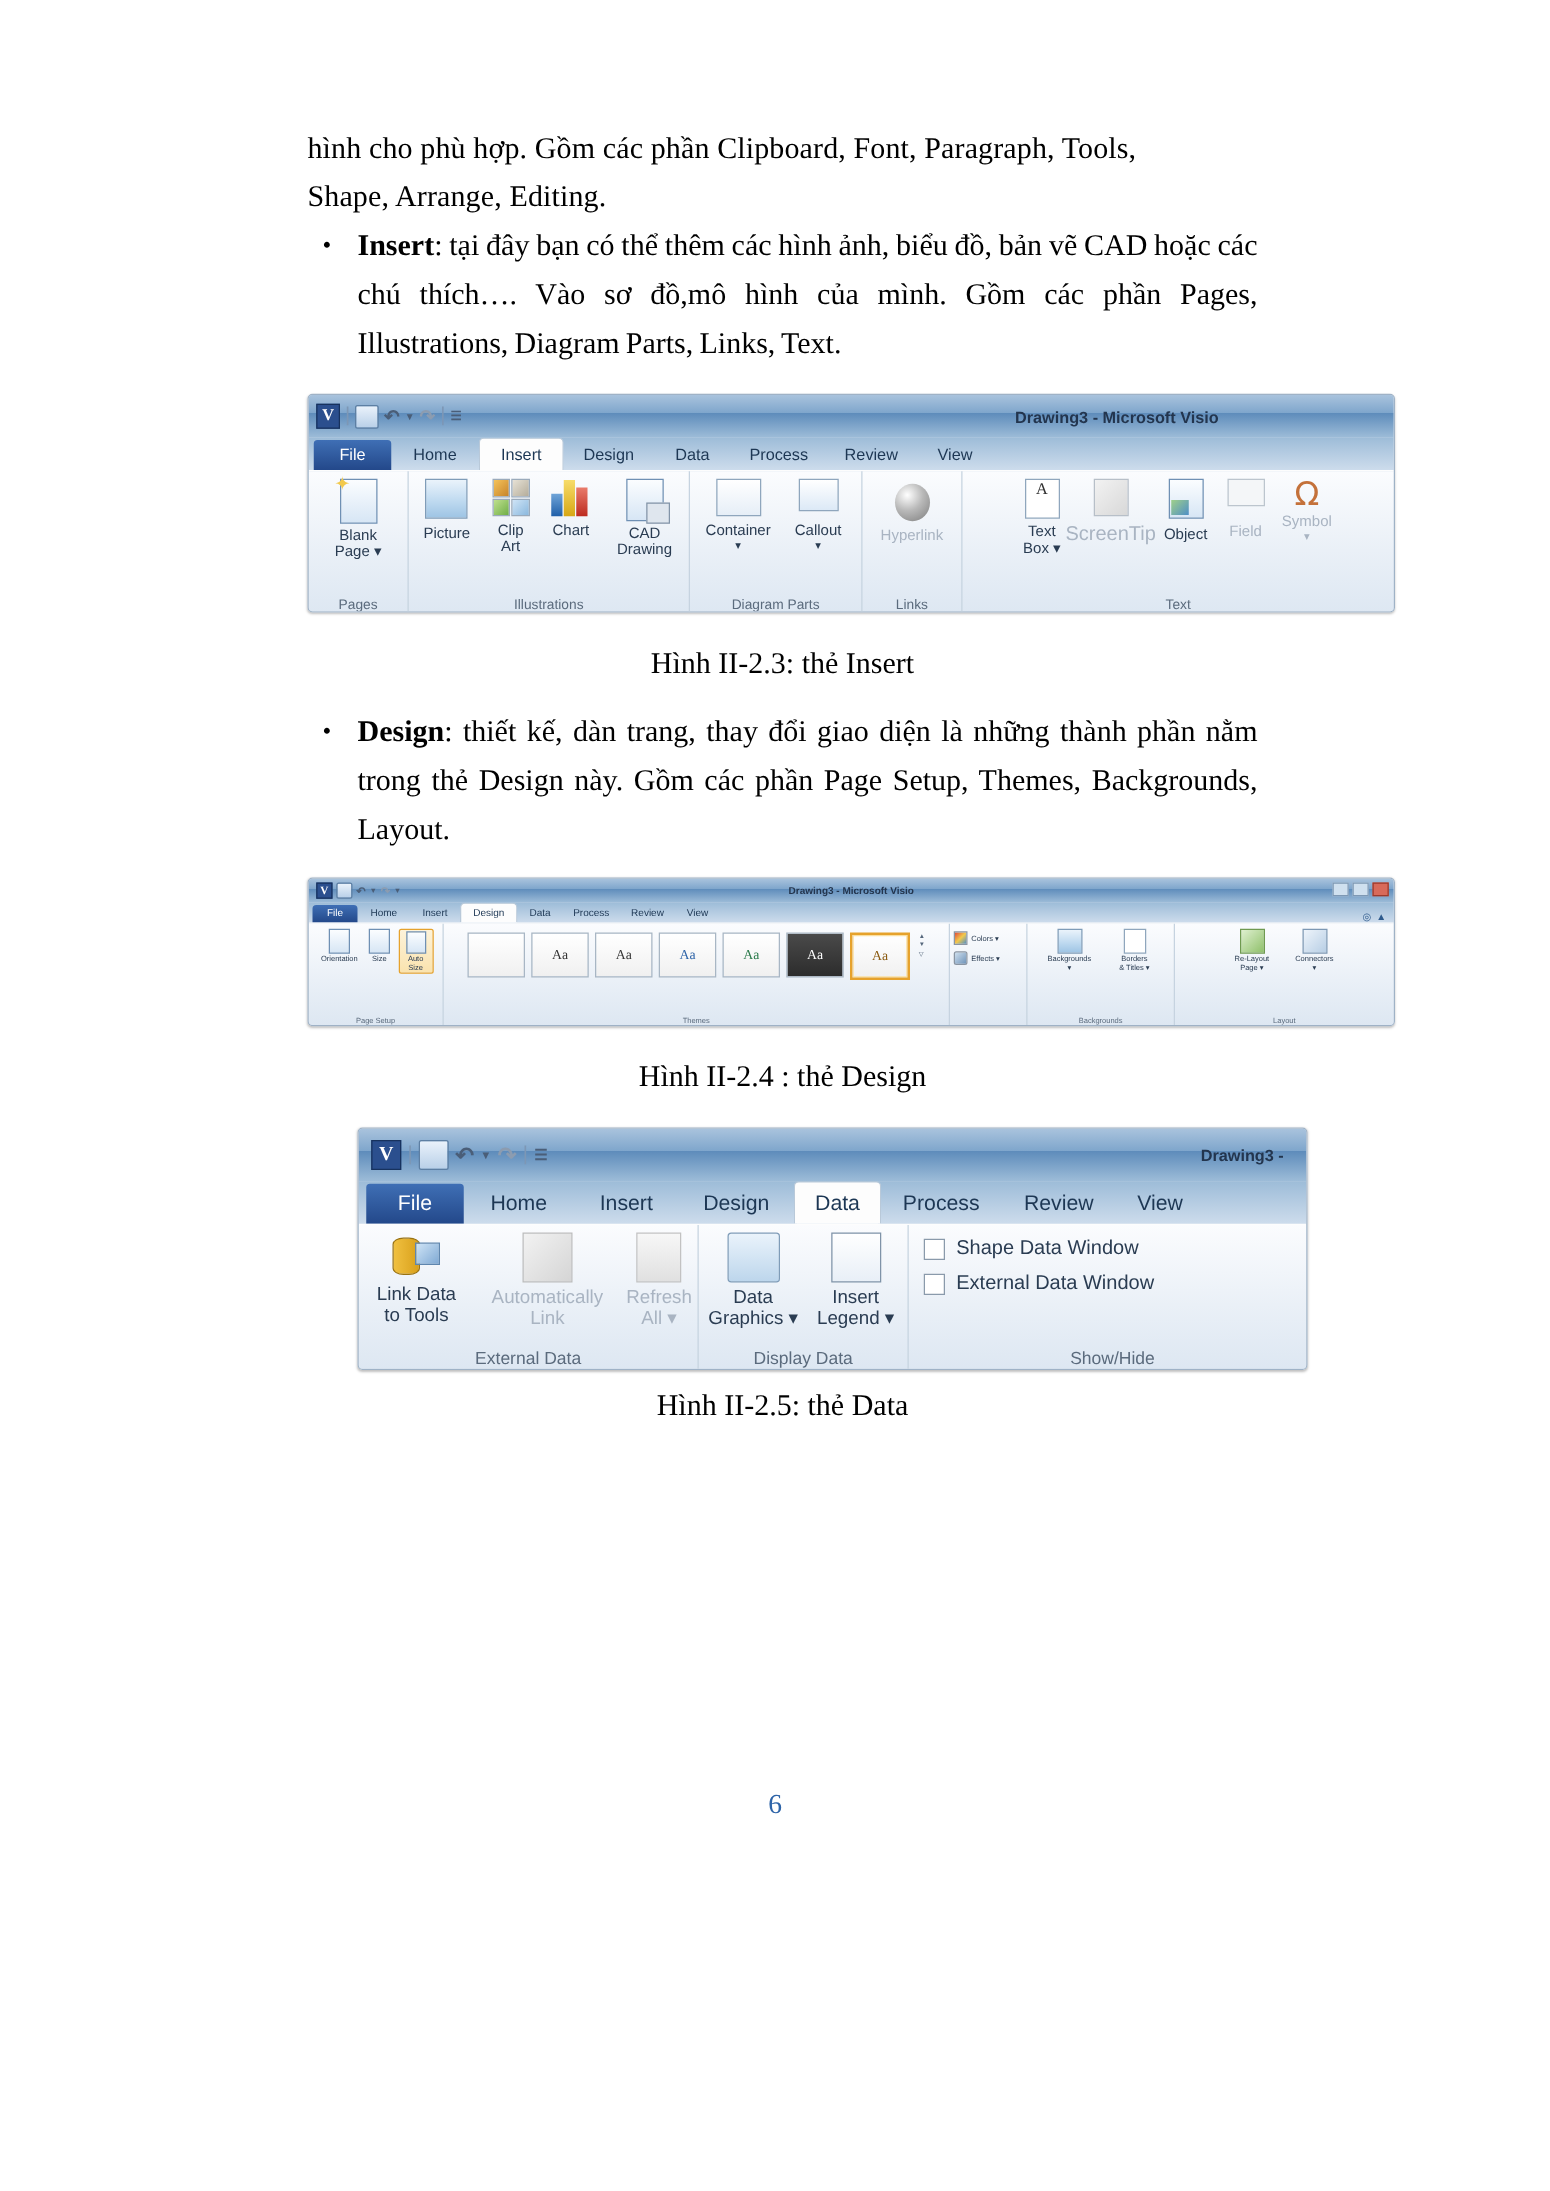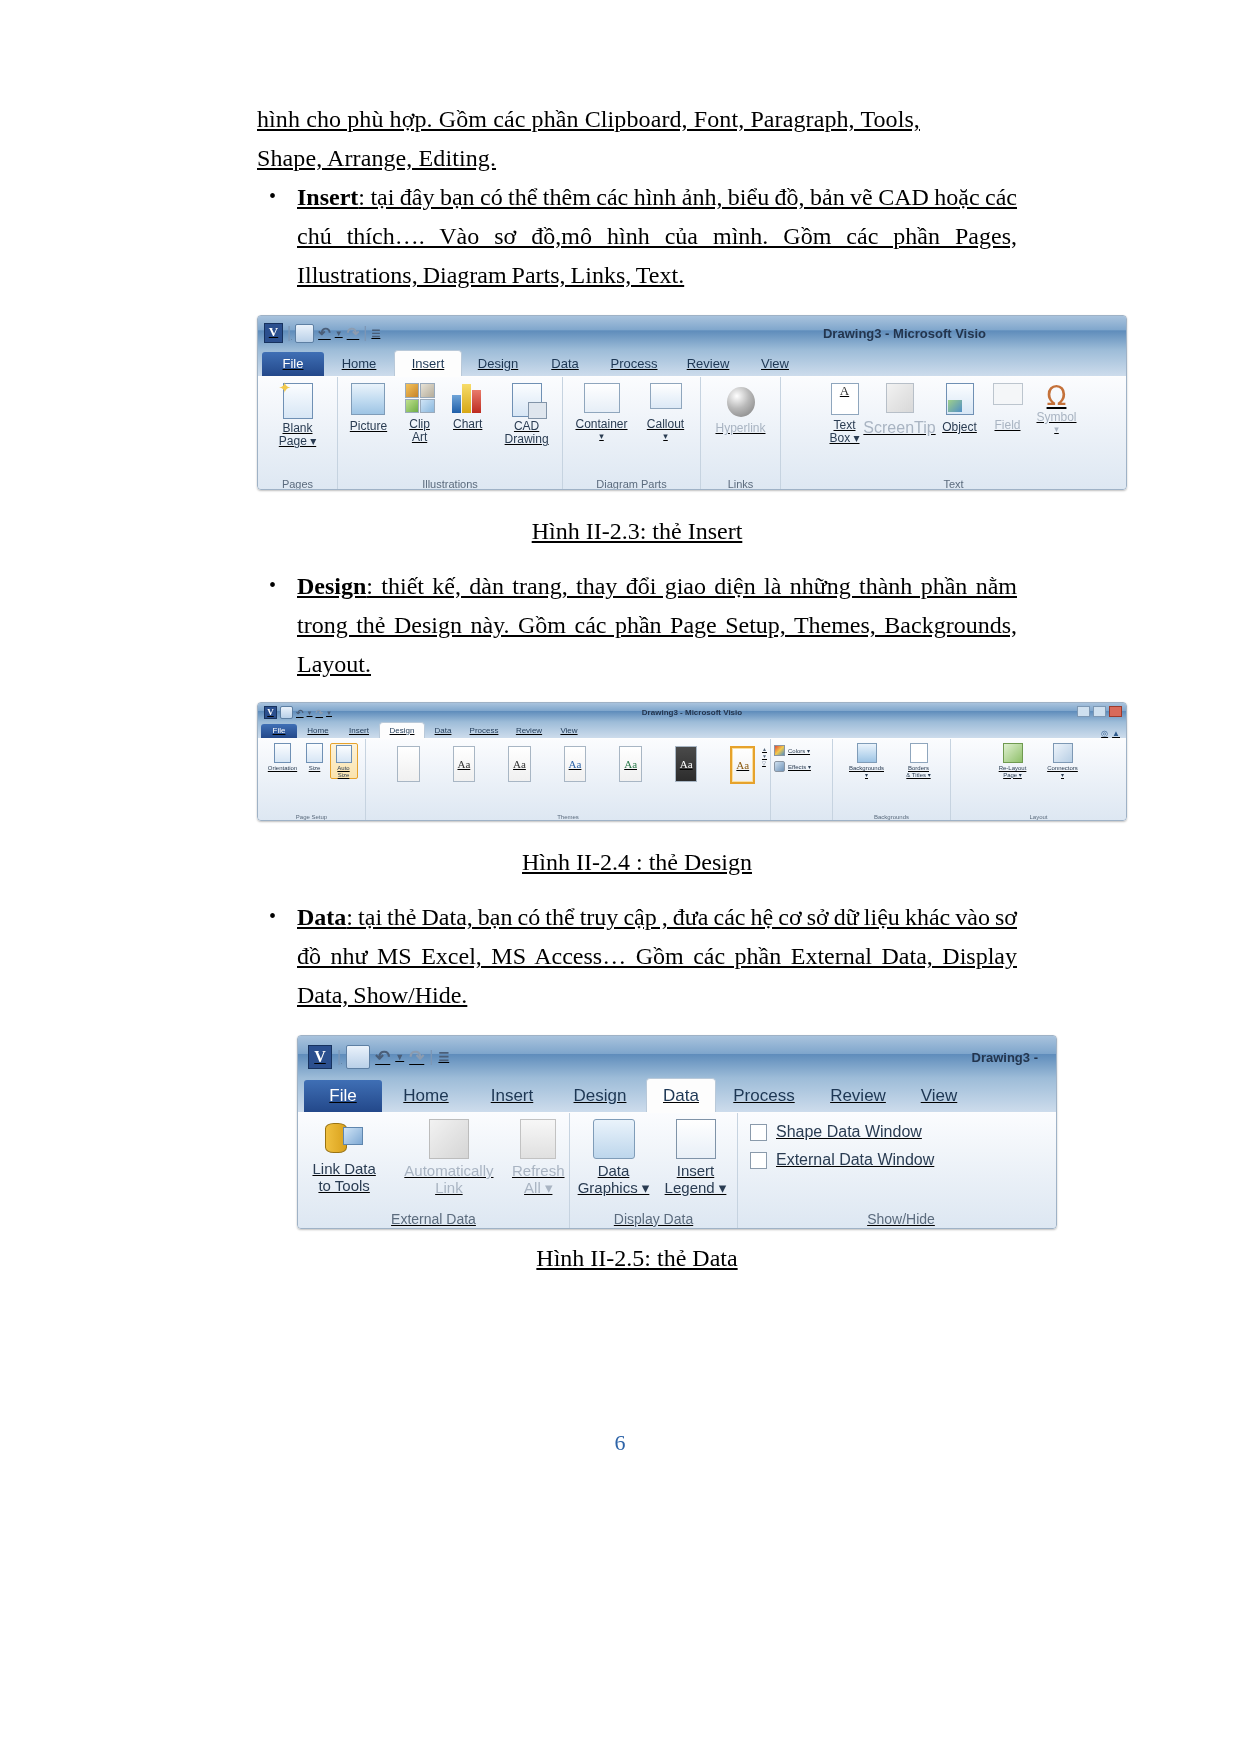--- a/index.html
+++ b/index.html
@@ -19,24 +19,23 @@
   .page {
     position: absolute;
     left: 0; top: 0;
     width: 1240px;
     height: 1753px;
     background: #ffffff;
   }
 
   .content {
     position: absolute;
-    left: 257px;
+    left: 246px;
     top: 100px;
     width: 760px;
-    text-decoration: underline;
   }
 
   
   p.para {
     margin: 0 0 0 0;
     font-size: 24px;
     line-height: 39px;
     text-align: justify;
     text-justify: inter-word;
     letter-spacing: 0.1px;
@@ -239,21 +238,20 @@
     line-height: 1;
   }
   .ic-theme {
     background: linear-gradient(to bottom,#ffffff,#f0f0f0);
     border: 1px solid #a8b6c4;
     display: flex;
     align-items: center;
     justify-content: center;
     font-family: "Liberation Serif", serif;
     color: #333;
-    margin-left: 28px;
   }
   .ic-theme.sel {
     border: 2px solid #e6a22c;
     box-shadow: 0 0 0 1px #fadfa0 inset;
   }
   .ic-theme.dark {
     background: linear-gradient(to bottom,#4a4a4a,#2c2c2c);
     color: #fff;
   }
   .chkbox {
@@ -613,25 +611,20 @@
             </div>
           </div>
           <div class="gname" style="font-size:6px;">Layout</div>
         </div>
 
       </div>
     </div>
 
     <div class="caption">Hình II-2.4 : thẻ Design</div>
 
-    <ul class="bullets">
-      <li class="bullet tight">
-        <span class="lbl">Data</span><span>: tại thẻ Data, bạn có thể truy cập , đưa các hệ cơ sở dữ liệu khác vào sơ đồ như MS Excel, MS Access… Gồm các phần External Data, Display Data, Show/Hide.</span>
-      </li>
-    </ul>
 
     <div class="ribbon-shot" style="width:760px;height:194px;margin:20px 0 0 40px;">
 
       <div class="titlebar" style="height:42px;">
         <div class="qat" style="gap:5px;padding-left:10px;">
           <span class="vlogo" style="width:22px;height:22px;font-size:16px;line-height:22px;">V</span>
           <span style="color:#7d97b5;">|</span>
           <span class="qat-btn savebox" style="width:22px;height:22px;">
             <span class="inner"></span>
           </span>

